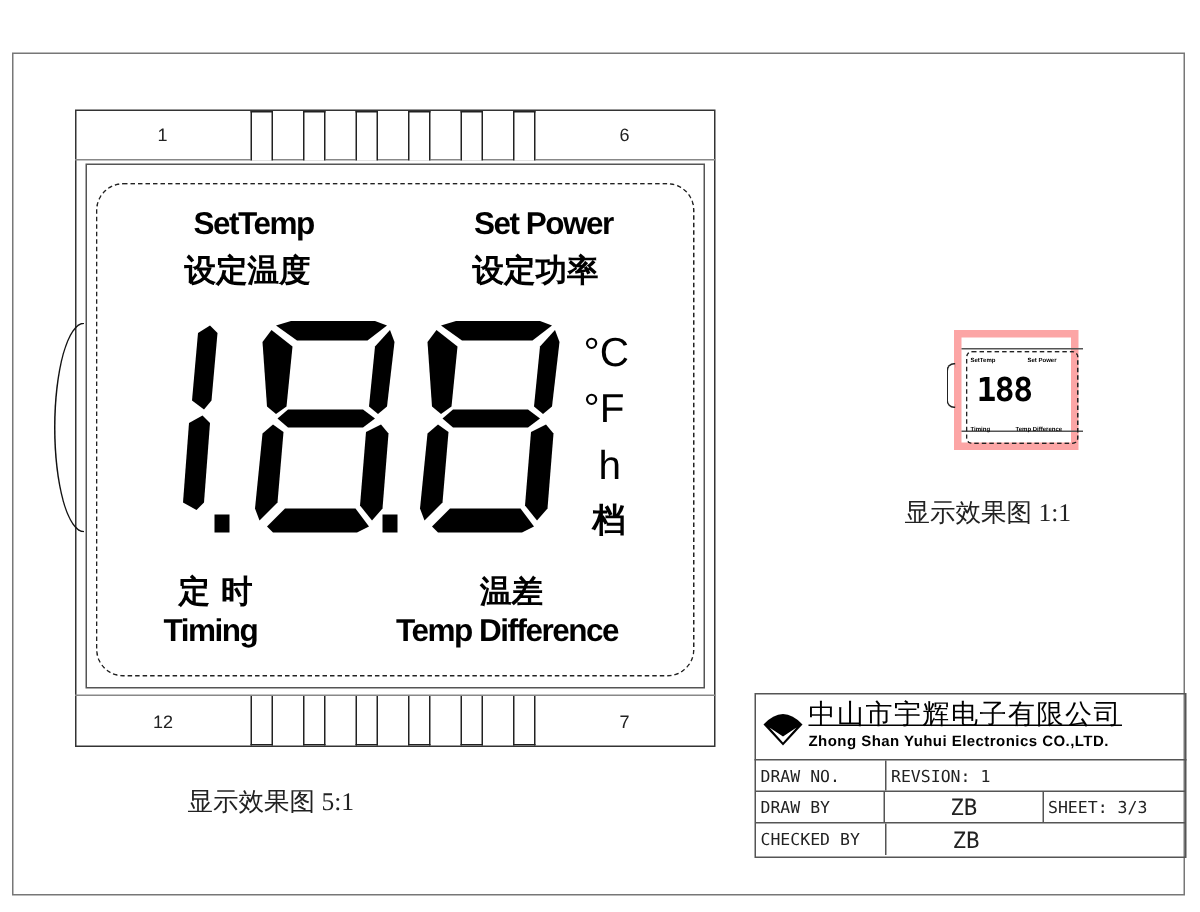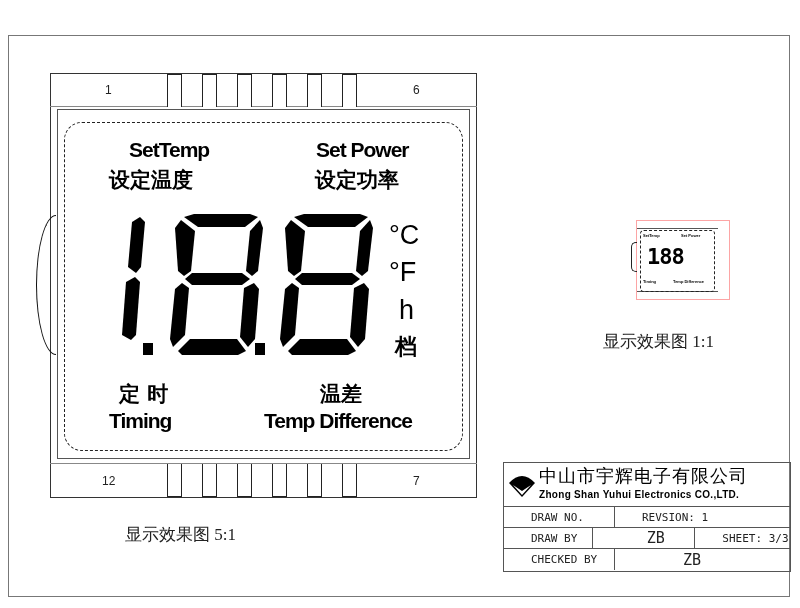--- a/index.html
+++ b/index.html
@@ -17,28 +17,28 @@
   .view { left:64px; top:122px; width:399px; height:329px; border:1.3px dashed #222; border-radius:18px; box-sizing:border-box; }
   .bump { left:36px; top:215px; width:20px; height:140px; border:1px solid #111; border-right:none; border-radius:20px 0 0 20px / 70px 0 0 70px; box-sizing:border-box; }
   .lbl-en { font-weight:bold; font-size:21px; letter-spacing:-1px; white-space:nowrap; }
   .lbl-cn { font-weight:bold; font-size:21px; white-space:nowrap; font-family:"DejaVu Sans", sans-serif; }
   .unit { font-size:27px; font-weight:normal; }
   .caption { font-family:"Liberation Serif", serif; font-size:17px; color:#222; white-space:nowrap; }
   .tb { left:503px; top:462px; width:288px; height:110px; border:1.5px solid #555; box-sizing:border-box; }
   .tb-head { left:503px; top:462px; width:288px; height:45px; border-bottom:1.5px solid #555; box-sizing:border-box; }
   .tb-row { height:21px; border-bottom:1px solid #555; box-sizing:border-box; display:flex; }
   .tb-row:last-child { border-bottom:none; }
-  .tb-cell { font-family:"DejaVu Sans Mono", monospace; font-size:11px; color:#222; display:flex; align-items:center; box-sizing:border-box; border-right:1px solid #555; white-space:nowrap; overflow:hidden;margin-left:24px; }
+  .tb-cell { font-family:"DejaVu Sans Mono", monospace; font-size:11px; color:#222; display:flex; align-items:center; box-sizing:border-box; border-right:1px solid #555; white-space:nowrap; overflow:hidden; }
   .tb-cell:last-child { border-right:none; }
   .c1 { width:87px; padding-left:3px; }
   .c2 { width:106px; justify-content:center; }
   .c3 { width:95px; padding-left:3px; }
   .company-cn { font-family:"DejaVu Sans", sans-serif; font-size:18px; letter-spacing:1px; }
   .company-en { font-family:Liberation Sans, sans-serif; font-weight:bold; font-size:10px; letter-spacing:0.3px; }
-  .mini { left:636px; top:220px; width:94px; height:80px; border:1px solid #fca5a5; box-sizing:border-box; }
+  .mini { left:636px; top:220px; width:83px; height:80px; border:5px solid #fca5a5; box-sizing:border-box; }
 </style>
 </head>
 <body>
 
 <div class="abs frame"></div>
 
 <div class="abs panel"></div>
 <div class="abs bar-top"></div>
 <div class="abs bar-bot"></div>
 
@@ -59,21 +59,21 @@
 <div class="abs pin bot" style="left:237px;"></div>
 <div class="abs pin bot" style="left:272px;"></div>
 <div class="abs pin bot" style="left:307px;"></div>
 <div class="abs pin bot" style="left:342px;"></div>
 
 <div class="abs inner"></div>
 <div class="abs view"></div>
 <div class="abs bump"></div>
 
 <div class="abs lbl-en" style="left:129px;top:138px;">SetTemp</div>
-<div class="abs lbl-cn" style="left:109px;top:166px;">设定温度</div>
+<div class="abs lbl-cn" style="left:123px;top:166px;">设定温度</div>
 <div class="abs lbl-en" style="left:316px;top:138px;">Set Power</div>
 <div class="abs lbl-cn" style="left:315px;top:166px;">设定功率</div>
 
 <div class="abs lbl-cn" style="left:119px;top:380px;">定 时</div>
 <div class="abs lbl-en" style="left:109px;top:409px;">Timing</div>
 <div class="abs lbl-cn" style="left:320px;top:380px;">温差</div>
 <div class="abs lbl-en" style="left:264px;top:409px;">Temp Difference</div>
 
 <svg class="abs" style="left:110px;top:205px;" width="270" height="160" viewBox="0 0 270 160">
   <g fill="#000">
@@ -127,21 +127,21 @@
 <div class="abs" style="left:631px;top:242px;width:5px;height:28px;border:1px solid #222;border-right:none;border-radius:5px 0 0 5px;"></div>
 
 <div class="abs caption" style="left:603px;top:330px;">显示效果图 1:1</div>
 
 <div class="abs tb"></div>
 <div class="abs tb-head">
   <svg style="position:absolute;left:4px;top:7px;" width="30" height="30" viewBox="0 0 30 30">
     <path d="M2,14 Q15,0 28,14 L15,28 Z" fill="#000"></path>
     <path d="M6,16 L15,22 L24,16 L15,26 Z" fill="#fff"></path>
   </svg>
-  <div class="company-cn" style="position:absolute;left:36px;top:2px;">中山市宇辉电子有限公司</div>
+  <div class="company-cn" style="position:absolute;left:36px;top:2px;text-decoration:underline;">中山市宇辉电子有限公司</div>
   <div class="company-en" style="position:absolute;left:36px;top:27px;">Zhong Shan Yuhui Electronics CO.,LTD.</div>
 </div>
 <div class="abs" style="left:504px;top:507px;width:286px;">
   <div class="tb-row">
     <div class="tb-cell c1">DRAW NO.</div>
     <div class="tb-cell c3">REVSION: 1</div>
   </div>
   <div class="tb-row">
     <div class="tb-cell c1">DRAW BY</div>
     <div class="tb-cell c2" style="font-size:15px;">ZB</div>

